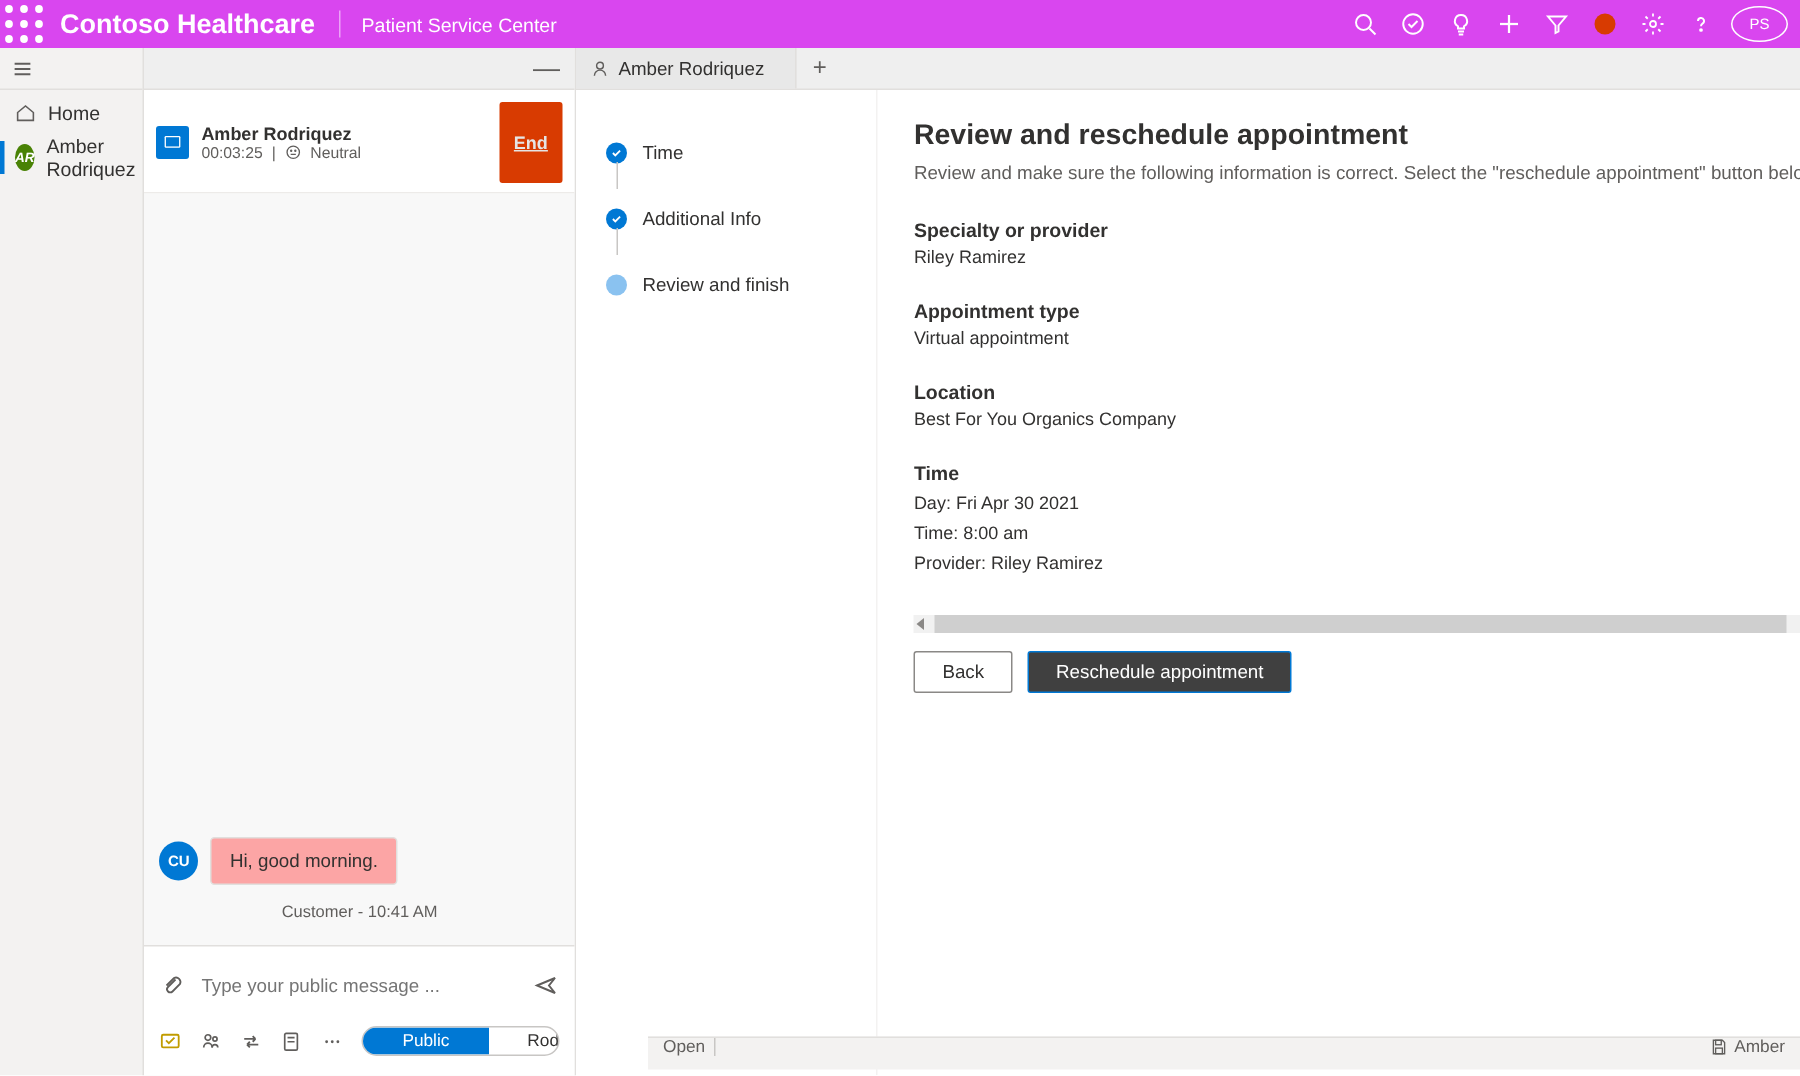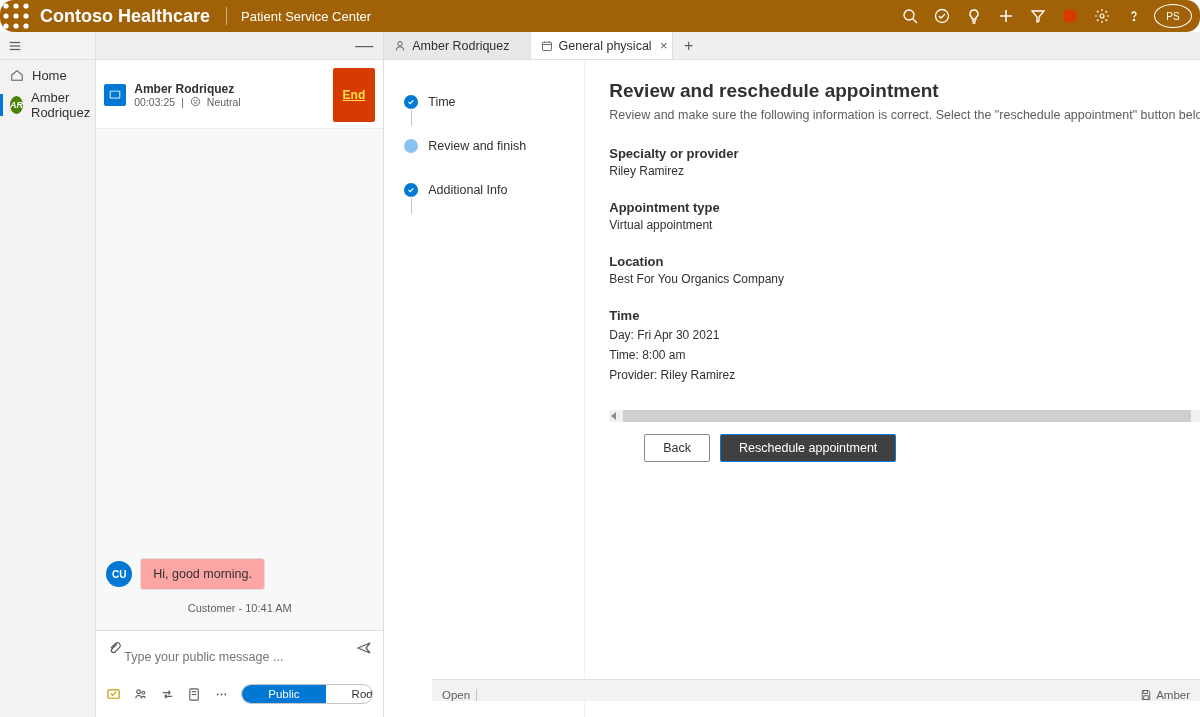--- a/index.html
+++ b/index.html
@@ -1,19 +1,19 @@
 <!DOCTYPE html>
 <html><head>
 <meta charset="utf-8">
 <style>
 * { margin: 0; padding: 0; box-sizing: border-box; font-family: "Segoe UI", sans-serif; }
 html, body { width: 1200px; height: 717px; overflow: hidden; background: #fff; }
 
 
-.navbar { height: 32px; background: #a16207; display: flex; align-items: center; color: #fff; padding: 0 8px 0 0; border-radius: 14px; }
+.navbar { height: 32px; background: #d946ef; display: flex; align-items: center; color: #fff; padding: 0 8px 0 0; }
 .nav-waffle { width: 32px; height: 32px; display: flex; align-items: center; justify-content: center; cursor: pointer; }
 .nav-title { font-size: 18px; font-weight: 600; padding: 0 12px 0 8px; }
 .nav-divider { width: 1px; height: 18px; background: rgba(255,255,255,0.5); margin: 0 4px; }
 .nav-subtitle { font-size: 13px; padding-left: 10px; }
 .nav-spacer { flex: 1; }
 .nav-icon { width: 32px; height: 32px; display: flex; align-items: center; justify-content: center; cursor: pointer; position: relative; }
 .nav-icon svg { width: 16px; height: 16px; }
 .nav-red-dot { width: 14px; height: 14px; border-radius: 50%; background: #d83b01; }
 .nav-avatar { width: 38px; height: 24px; border-radius: 50%; border: 1px solid #fff; display: flex; align-items: center; justify-content: center; font-size: 10px; margin-left: 4px; cursor: pointer; }
 
@@ -29,28 +29,28 @@
 
 
 .convo-col { width: 288px; border-right: 1px solid #e1dfdd; display:flex; flex-direction:column; background:#f8f8f8; }
 .convo-titlebar { height:28px; display:flex; align-items:center; justify-content:flex-end; padding-right:10px; border-bottom:1px solid #e1dfdd; background:#efefef; }
 .convo-titlebar .dash { font-size:18px; color:#605e5c; cursor:pointer; }
 .convo-header { display:flex; align-items:center; padding:8px 8px 6px 8px; gap:8px; background:#fff; border-bottom:1px solid #edebe9; }
 .convo-logo { width:22px; height:22px; background:#0078d4; border-radius:2px; display:flex; align-items:center; justify-content:center; }
 .convo-info { flex:1; }
 .convo-person { font-size:12px; font-weight:600; color:#323130; }
 .convo-meta { font-size:10.5px; color:#605e5c; display:flex; align-items:flex-start; gap:6px; }
-.end-btn { background:#d83b01; color:#fde047; border:none; padding:20px 10px; border-radius:2px; font-size:12px; font-weight:600; cursor:pointer;text-decoration:underline; }
+.end-btn { background:#d83b01; color:#e5e5e5; border:none; padding:20px 10px; border-radius:2px; font-size:12px; font-weight:600; cursor:pointer;text-decoration:underline; }
 .chat-area { flex:1; background:#f8f8f8; position:relative; }
 .chat-msg-row { position:absolute; bottom:40px; left:10px; display:flex; align-items:center; gap:8px; }
 .chat-avatar { width:26px; height:26px; border-radius:50%; background:#0078d4; color:#fff; font-size:10px; font-weight:600; display:flex; align-items:center; justify-content:center; }
 .chat-bubble { background:#fca5a5; border:1px solid #e1dfdd; padding:8px 12px; border-radius:3px; font-size:12.5px; color:#323130; }
 .chat-timestamp { position:absolute; bottom:16px; left:0; right:0; text-align:center; font-size:11px; color:#605e5c; }
 .compose { border-top:1px solid #e1dfdd; background:#fff; padding:8px 10px; }
-.compose-row1 { display:flex; height:36px; }
+.compose-row1 { display:flex; align-items:center; gap:10px; height:36px; }
 .compose-input { flex:1; border:none; outline:none; font-size:12.5px; color:#605e5c; background:transparent; }
 .compose-row2 { display:flex; align-items:center; gap:12px; height:30px; margin-top:4px; }
 .compose-icon { width:18px; height:18px; display:flex; align-items:center; justify-content:center; cursor:pointer; color:#605e5c; }
 .pill-group { margin-left:auto; display:flex; border:1px solid #c8c6c4; border-radius:12px; overflow:hidden; font-size:11.5px; }
 .pill { padding:3px 26px; cursor:pointer; color:#323130; }
 .pill.active { background:#0078d4; color:#fff; }
 
 
 .right-col { flex:1; display:flex; flex-direction:column; }
 .tabstrip { height:28px; display:flex; align-items:stretch; background:#efefef; border-bottom:1px solid #e1dfdd; }
@@ -72,25 +72,25 @@
 .field-label { font-size:13px; font-weight:600; color:#323130; margin-bottom:3px; }
 .field-value { font-size:12px; color:#323130; margin-bottom:22px; }
 .field-value.tight { margin-bottom:2px; line-height:1.5; }
 .scroll-track { height:12px; background:#f1f1f1; margin:24px 12px 12px 0; position:relative; }
 .scroll-track::before, .scroll-track::after { content:""; position:absolute; top:2px; width:0; height:0; border-top:4px solid transparent; border-bottom:4px solid transparent; }
 .scroll-track::before { left:2px; border-right:5px solid #8a8886; }
 .scroll-track::after { right:2px; border-left:5px solid #8a8886; }
 .scroll-thumb { position:absolute; left:14px; width:86%; top:0; bottom:0; background:#cfcfcf; }
 .btn-row { display:flex; gap:10px; padding-bottom:12px; padding-left:0; }
 .btn { padding:6px 18px; font-size:12.5px; border-radius:2px; cursor:pointer; }
-.btn-secondary { background:#fff; border:1px solid #8a8886; color:#323130;margin-left:35px; }
+.btn-secondary { background:#fff; border:1px solid #8a8886; color:#323130; }
 .btn-primary { background:#404040; border:1px solid #0078d4; color:#fff; }
 
 
-.statusbar { position:absolute; left:432px; right:0; bottom:16px; height:22px; background:#f3f2f1; border-top:1px solid #e1dfdd; display:flex; align-items:flex-end; padding:0 10px; font-size:11.5px; color:#605e5c;gap:12px; }
+.statusbar { position:absolute; left:432px; right:0; bottom:4px; height:22px; background:#f3f2f1; border-top:1px solid #e1dfdd; display:flex; align-items:flex-start; padding:0 10px; font-size:11.5px; color:#605e5c;gap:12px; }
 .statusbar .left-area { display:flex; align-items:center; gap:6px; }
 .statusbar .left-divider { width:1px; height:12px; background:#c8c6c4; }
 .statusbar .right-area { margin-left:auto; display:flex; align-items:center; gap:4px; cursor:pointer; }
 svg { display:block; }
 </style>
 </head>
 <body>
 
 <div class="navbar">
   <div class="nav-waffle">
@@ -270,57 +270,47 @@
 
   <div class="right-col">
     <div class="tabstrip">
       <div class="tab inactive">
         <svg width="12" height="12" viewBox="0 0 16 16" stroke="#605e5c" fill="none" stroke-width="1.3">
             <circle cx="8" cy="5" r="3"></circle>
             <path d="M3 14a5 5 0 0110 0"></path>
           </svg>
         <span>Amber Rodriquez</span>
       </div>
-      <div class="tab active">
-        <svg width="12" height="12" viewBox="0 0 16 16" stroke="#605e5c" fill="none" stroke-width="1.2">
-            <rect x="2" y="3" width="12" height="11" rx="1"></rect>
-            <line x1="2" y1="6" x2="14" y2="6"></line>
-            <line x1="5" y1="2" x2="5" y2="4"></line>
-            <line x1="11" y1="2" x2="11" y2="4"></line>
-          </svg>
-        <span>General physical</span>
-        <span class="tab-close">×</span>
-      </div>
       <div class="tab-add">+</div>
     </div>
 
     <div class="content-row">
       <div class="steps-col">
         <div class="step">
           <div class="step-dot">
               <svg viewBox="0 0 10 10" stroke="#fff" fill="none" stroke-width="1.5">
                 <path d="M2 5l2 2 4-4"></path>
               </svg>
             </div>
           <span>Time</span>
           <div class="step-line"></div>
         </div>
         <div class="step">
-          <div class="step-dot current"></div>
-          <span>Review and finish</span>
-        </div>
-        <div class="step">
           <div class="step-dot">
               <svg viewBox="0 0 10 10" stroke="#fff" fill="none" stroke-width="1.5">
                 <path d="M2 5l2 2 4-4"></path>
               </svg>
             </div>
           <span>Additional Info</span>
           <div class="step-line"></div>
         </div>
+        <div class="step">
+          <div class="step-dot current"></div>
+          <span>Review and finish</span>
+        </div>
       </div>
 
       <div class="detail-col">
         <div class="h1">Review and reschedule appointment</div>
         <div class="subtext">Review and make sure the following information is correct. Select the "reschedule appointment" button below to update th</div>
 
         <div class="field-label">Specialty or provider</div>
         <div class="field-value">Riley Ramirez</div>
 
         <div class="field-label">Appointment type</div>

